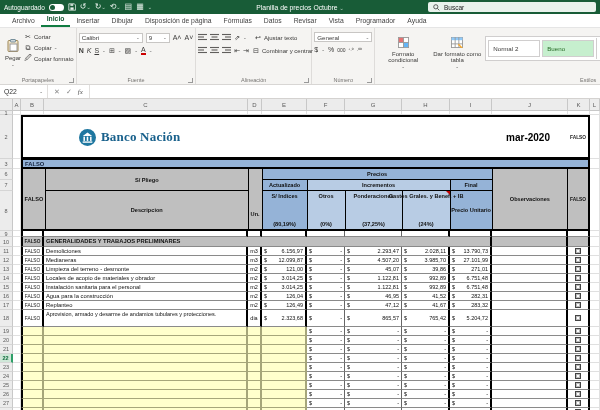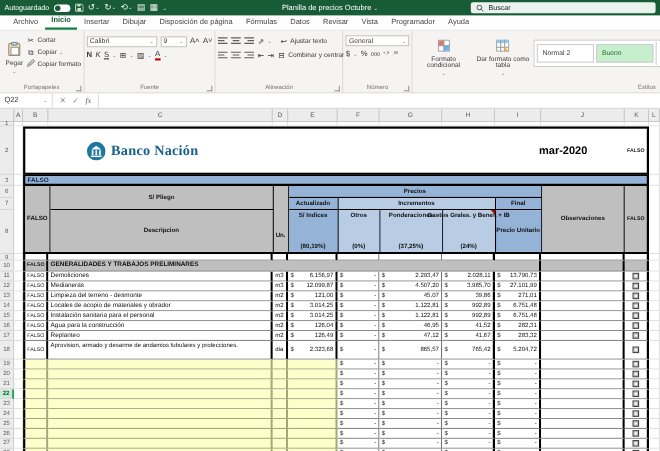--- a/index.html
+++ b/index.html
@@ -73,21 +73,21 @@
   .money .v { text-align:right; }
   .falsocell { font-size:4.8px; text-align:center; color:#222; }
   .desc { padding-left:2px; font-size:5.8px; line-height:9px; }
   .chk { display:flex; align-items:center; justify-content:center; }
   .chk .box { width:6px; height:6px; background:#fff; border:1px solid #444; box-shadow:0 0 0 1px #bbb inset; }
 
   
   .bannerbox { border:2px solid #000; background:#fff; display:flex; align-items:center; position:relative; }
   .logo { display:flex; align-items:center; gap:5px; margin-left:56px; }
   .logotext { font-family:"Liberation Serif",serif; font-weight:bold; font-size:13px; color:#19618c; letter-spacing:.2px; }
-  .mar { position:absolute; left:467px; width:76px; font-weight:bold; font-size:10px; color:#000; }
+  .mar { position:absolute; left:467px; width:76px; text-align:center; font-weight:bold; font-size:10px; color:#000; }
   .bannerfalso { position:absolute; left:543px; width:24px; text-align:center; font-size:4.8px; font-weight:bold; color:#222; }
   .falsoband { background:#95B3D7; border:2px solid #000; border-top-width:1px; font-size:5.8px; font-weight:bold; color:#14233d; padding-left:2px; display:flex; align-items:center; }
 
   
   .hstack { display:flex; flex-direction:column; }
   .hcell { border-right:1px solid #000; border-bottom:1px solid #000; font-weight:bold; font-size:5.6px; display:flex; align-items:center; justify-content:center; text-align:center; color:#111; }
   .hcell.nb { border-bottom:none; }
   .pctcell { flex-direction:column; justify-content:space-between; padding:2px 0 2px 0; position:relative; }
   .cflag { position:absolute; top:0; right:0; width:0; height:0; border-left:4px solid transparent; border-top:4px solid #c00000; }
 </style>

